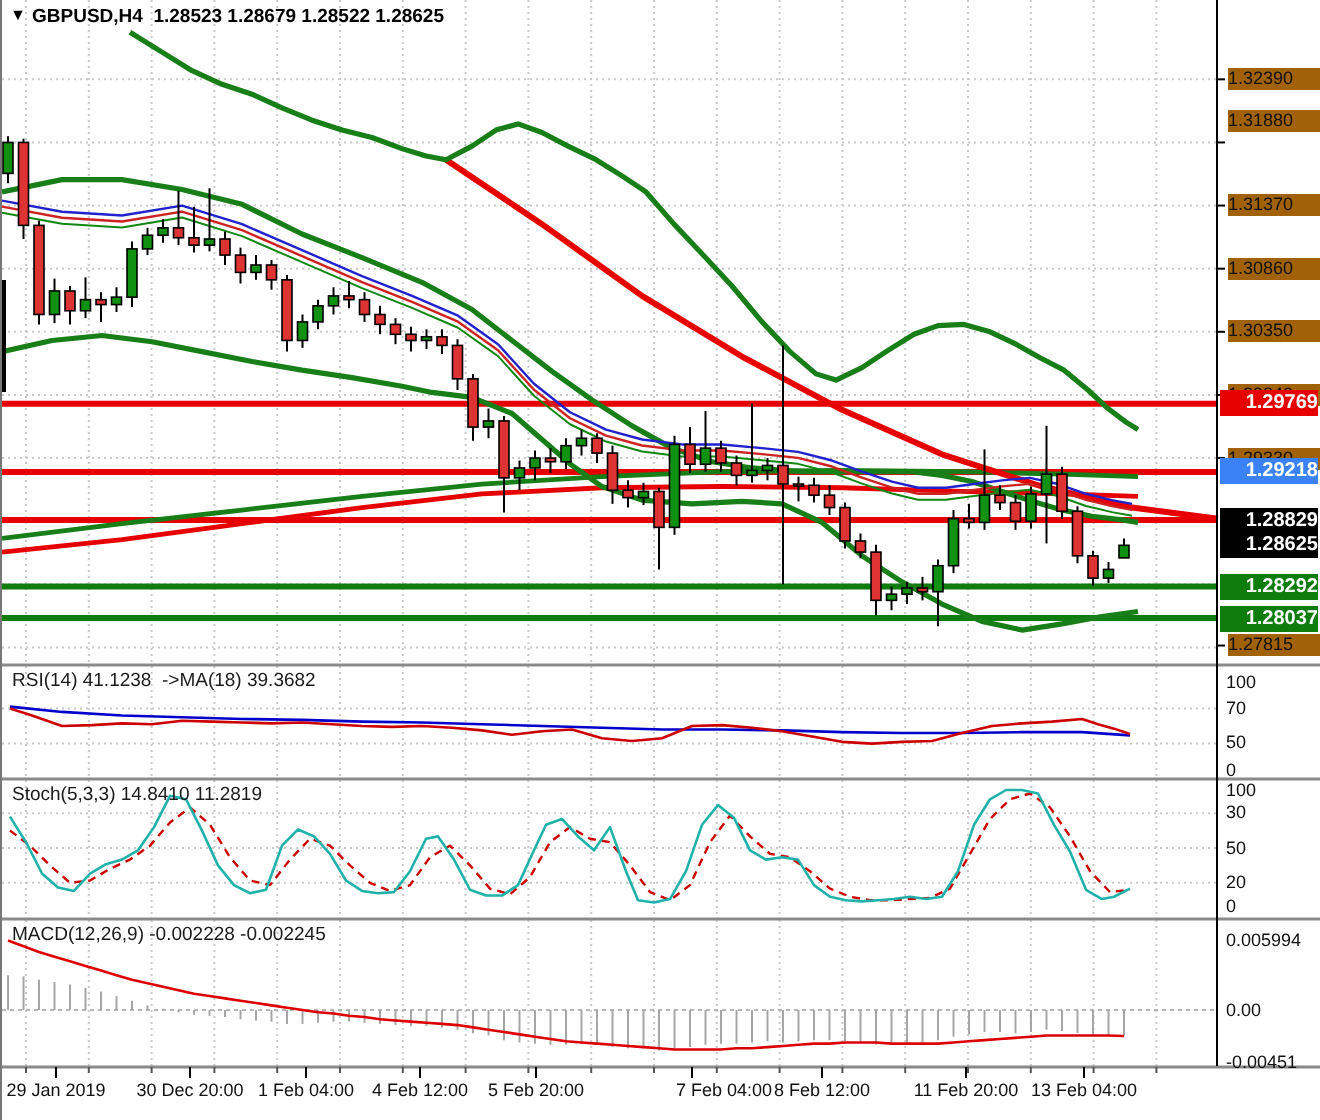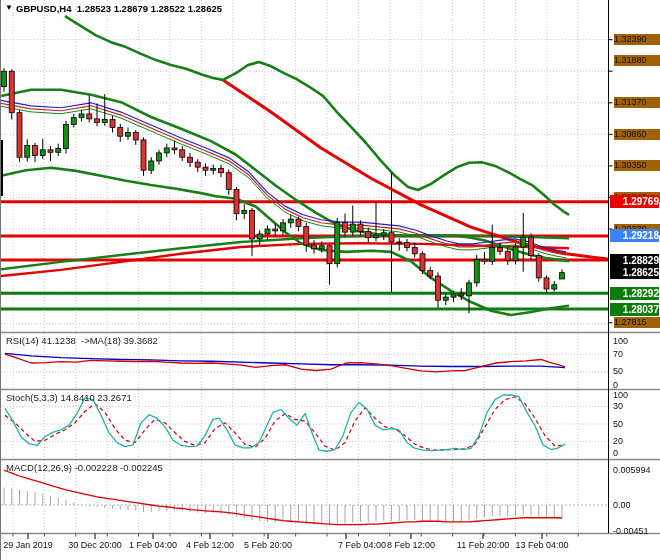--- a/index.html
+++ b/index.html
@@ -389,21 +389,21 @@
       <line x1="420.2" y1="533.5" x2="420.2" y2="536.5" stroke="#555" stroke-width="1"></line>
       <line x1="451.59999999999997" y1="533.5" x2="451.59999999999997" y2="536.5" stroke="#555" stroke-width="1"></line>
       <line x1="483" y1="533.5" x2="483" y2="536.5" stroke="#555" stroke-width="1"></line>
       <line x1="514.4" y1="533.5" x2="514.4" y2="536.5" stroke="#555" stroke-width="1"></line>
       <line x1="545.8" y1="533.5" x2="545.8" y2="536.5" stroke="#555" stroke-width="1"></line>
       <line x1="577.1999999999999" y1="533.5" x2="577.1999999999999" y2="536.5" stroke="#555" stroke-width="1"></line>
     </svg>
   <span class="tri">▼</span>
   <span class="ttl">GBPUSD,H4  1.28523 1.28679 1.28522 1.28625</span>
   <span class="indlbl" style="left:5px;top:335px;">RSI(14) 41.1238  -&gt;MA(18) 39.3682</span>
-  <span class="indlbl" style="left:5px;top:392px;">Stoch(5,3,3) 14.8410 23.2671</span>
+  <span class="indlbl" style="left:5px;top:392px;">Stoch(5,3,3) 14.8410 11.2819</span>
   <span class="indlbl" style="left:5px;top:462px;">MACD(12,26,9) -0.002228 -0.002245</span>
   <div id="yaxis">
       <div class="ytick" style="top: 34.1658px;">1.32390</div>
       <div class="ytick" style="top: 55px;">1.31880</div>
       <div class="ytick" style="top: 97.2847px;">1.31370</div>
       <div class="ytick" style="top: 128.844px;">1.30860</div>
       <div class="ytick" style="top: 160.403px;">1.30350</div>
       <div class="ytick" style="top: 191.963px;">1.29840</div>
       <div class="ytick" style="top: 223.522px;">1.29330</div>
       <div class="ytick" style="top: 317.272px;">1.27815</div>

